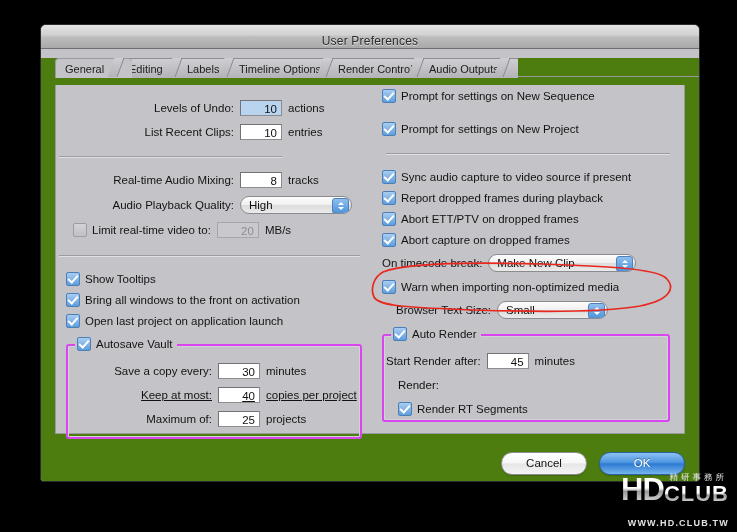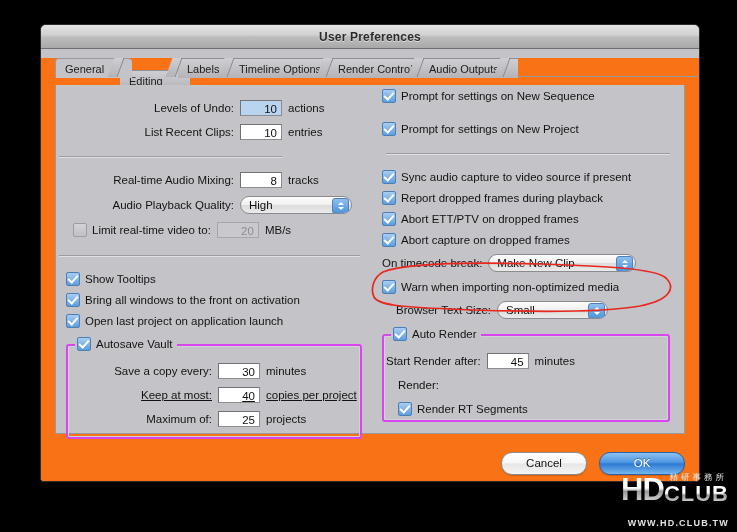--- a/index.html
+++ b/index.html
@@ -10,25 +10,25 @@
   .screen{position:relative;width:737px;height:532px;background:#000;}
 
   
   .window{position:absolute;left:40px;top:24px;width:658px;height:456px;
           background:#c4c4c8;border:1px solid #2b2b2b;border-radius:6px 6px 4px 4px;
           box-shadow:0 2px 7px rgba(0,0,0,.8);overflow:hidden;}
 
   .titlebar{height:23px;
             background:linear-gradient(to bottom,#e3e3e3 0%,#d2d2d2 42%,#bdbdbd 52%,#a9a9a9 100%);
             border-bottom:1px solid #6f6f6f;
-            display:flex;align-items:center;justify-content:center;font-weight:bold;}
+            display:flex;align-items:flex-end;justify-content:center;}
   .titlebar .title{font-size:12px;color:#2b2b2b;letter-spacing:.2px;
                    text-shadow:0 1px 0 rgba(255,255,255,.55);}
 
-  .body{position:relative;padding:0;background:#f97316;height:432px;}
+  .body{position:relative;padding:0;background:#4d7c0f;height:432px;}
 
   
   .tabstrip{position:relative;height:19px;margin:9px 0 0 14px;}
   .tab{position:absolute;top:0;height:19px;display:flex;align-items:center;
        padding:0 9px;font-size:11px;color:#1c1c1c;white-space:nowrap;}
   .tab.inactive{background:linear-gradient(to bottom,#cfcfd3,#b4b4b8);
                 border-top:1px solid #8f8f93;}
   .tab.active{background:#c4c4c8;z-index:5;
               border-top:1px solid #9a9a9e;border-left:1px solid #9a9a9e;
               border-radius:4px 4px 0 0;}
@@ -138,21 +138,21 @@
     <div class="body">
 
       <div class="tabstrip">
         <div class="tabline"></div>
 
         <div class="tab active" style="left:0px;width:58px;">
           <span>General</span>
         </div>
         <div class="tabsep" style="left:56px;"></div>
 
-        <div class="tab inactive" style="left:65px;width:52px;margin-top:12px;">
+        <div class="tab inactive" style="left:65px;width:52px;">
           <span>Editing</span>
         </div>
         <div class="tabsep" style="left:114px;"></div>
 
         <div class="tab inactive" style="left:123px;width:46px;">
           <span>Labels</span>
         </div>
         <div class="tabsep" style="left:166px;"></div>
 
         <div class="tab inactive" style="left:175px;width:93px;">

